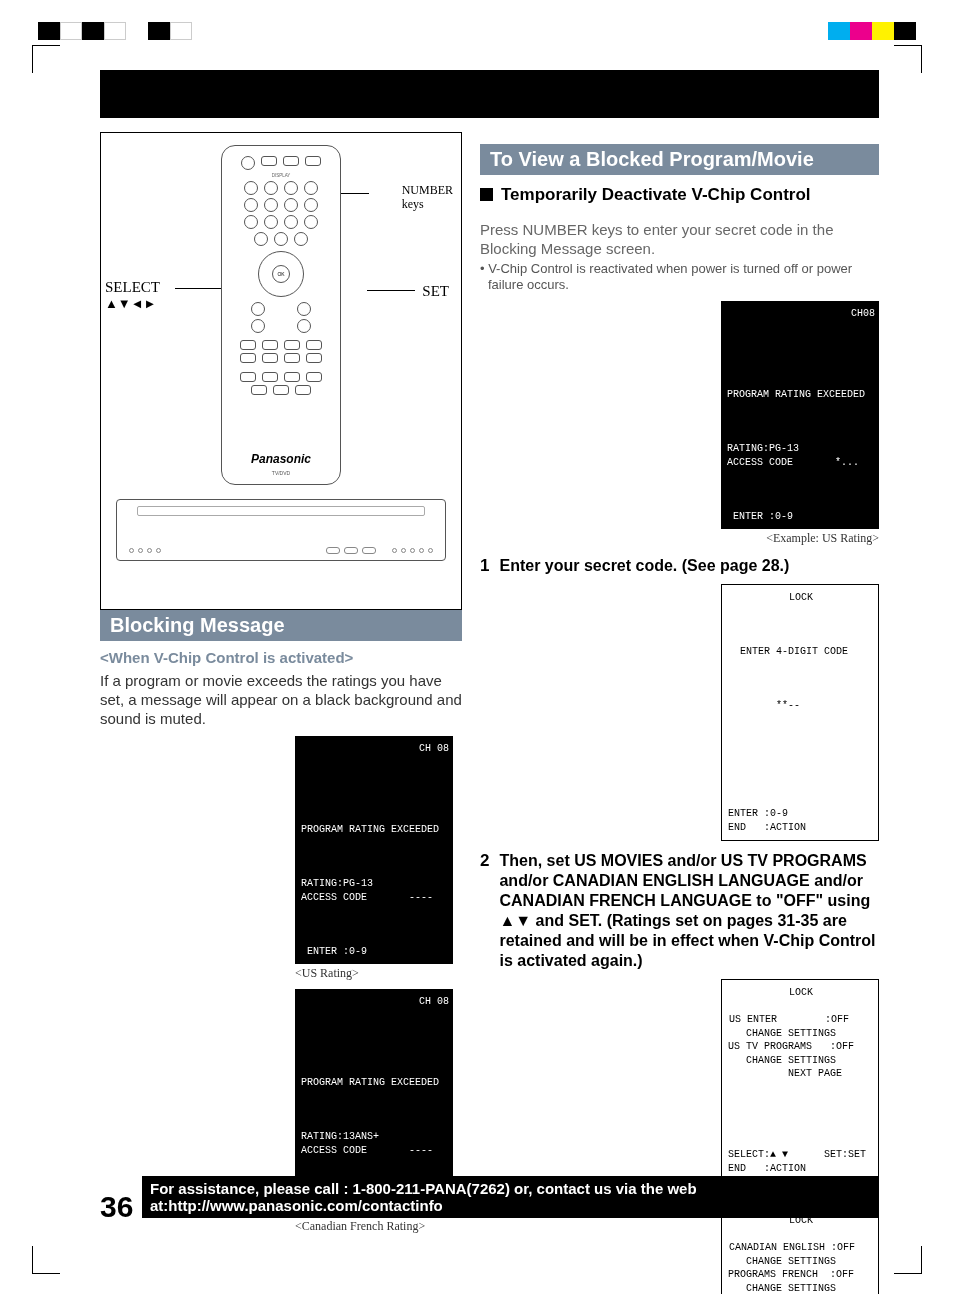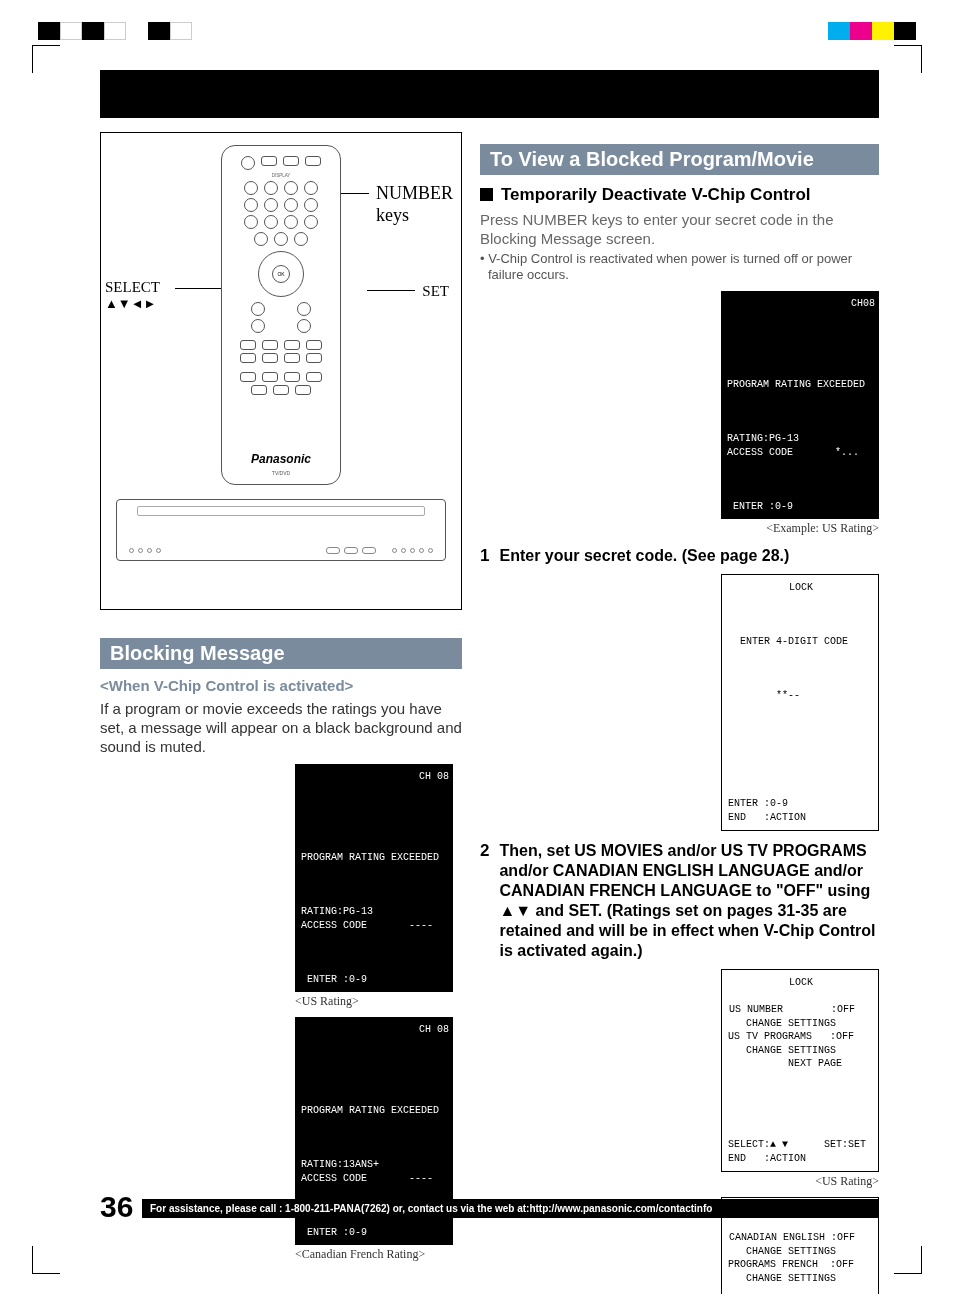--- a/index.html
+++ b/index.html
@@ -127,36 +127,36 @@
   }
   .line-set {
     position:absolute;
     right: 46px; top: 157px;
     width: 48px; height:1px; background:#000;
   }
   .label-num {
     position:absolute;
     right: 8px; top: 50px;
     font-family: Georgia, serif;
-    font-size: 18px;
+    font-size: 12px;
     line-height: 1.2;
   }
   .line-num {
     position:absolute;
     right: 92px; top: 60px;
     width: 28px; height:1px; background:#000;
   }
 
   .section-title {
     background: #7a8b9d;
     color: #fff;
     font-size: 20px;
     font-weight: bold;
     padding: 4px 10px;
-    margin-top: 28px;
+    margin-top: 0;
   }
 
   .sub-title {
     color: #7a8b9d;
     font-size: 15px;
     font-weight: bold;
     margin-top: 8px;
   }
   .body-text {
     font-size: 15px;
@@ -217,21 +217,21 @@
     font-size: 30px;
     font-weight: bold;
   }
   .footer-bar {
     position:absolute;
     left: 42px;
     right: 0;
     bottom: -4px;
     background:#000;
     color:#fff;
-    font-size:10px;
+    font-size:15px;
     font-weight:bold;
     padding:4px 8px;
   }
   .tiny-label { font-size:4.5px; color:#666; }
 </style>
 </head>
 <body>
 
 <div class="colorbar left">
   <div class="cb-cell" style="background:#000"></div>
@@ -394,21 +394,21 @@
       </div>
     </div>
 
     <div class="col-right">
       <div class="section-title" style="margin-top:12px">To View a Blocked Program/Movie</div>
 
       <div class="h3">
         <div class="sq"></div>
         <div>Temporarily Deactivate V-Chip Control</div>
       </div>
-      <div class="gray" style="margin-top:6px">Press NUMBER keys to enter your secret code in the Blocking Message screen.</div>
+      <div class="gray" style="margin-top:16px">Press NUMBER keys to enter your secret code in the Blocking Message screen.</div>
       <div class="note">• V-Chip Control is reactivated when power is turned off or power failure occurs.</div>
 
       <div class="osd-wrap-right">
         <div class="osd"><div style="text-align:right">CH08</div>
 <div>&nbsp;</div>
 <div>&nbsp;</div>
 <div>PROGRAM RATING EXCEEDED</div>
 <div>&nbsp;</div>
 <div>RATING:PG-13</div><div>ACCESS CODE       *...</div>
 <div>&nbsp;</div>
@@ -434,21 +434,21 @@
 <div>ENTER :0-9</div><div>END   :ACTION</div></div>
       </div>
 
       <div class="step">
         <div class="step-num">2</div>
         <div class="step-text">Then, set US MOVIES and/or US TV PROGRAMS and/or CANADIAN ENGLISH LANGUAGE and/or CANADIAN FRENCH LANGUAGE to "OFF" using ▲▼ and SET. (Ratings set on pages 31-35 are retained and will be in effect when V-Chip Control is activated again.)</div>
       </div>
 
       <div class="osd-wrap-right">
         <div class="osd" style="border:1px solid #000;background:#fff;color:#000"><div style="text-align:center">LOCK</div>
-<span class="hl">US NUMBER        :OFF</span>
+<span class="hl">US ENTER        :OFF</span>
 <div>   CHANGE SETTINGS</div><div>US TV PROGRAMS   :OFF</div><div>   CHANGE SETTINGS</div><div>          NEXT PAGE</div>
 <div>&nbsp;</div>
 <div>&nbsp;</div>
 <div>SELECT:▲ ▼      SET:SET</div><div>END   :ACTION</div></div>
         <div class="osd-caption">&lt;US Rating&gt;</div>
 
         <div class="osd" style="border:1px solid #000;background:#fff;color:#000"><div style="text-align:center">LOCK</div>
 <span class="hl">CANADIAN ENGLISH :OFF</span>
 <div>   CHANGE SETTINGS</div><div>PROGRAMS FRENCH  :OFF</div><div>   CHANGE SETTINGS</div>
 

